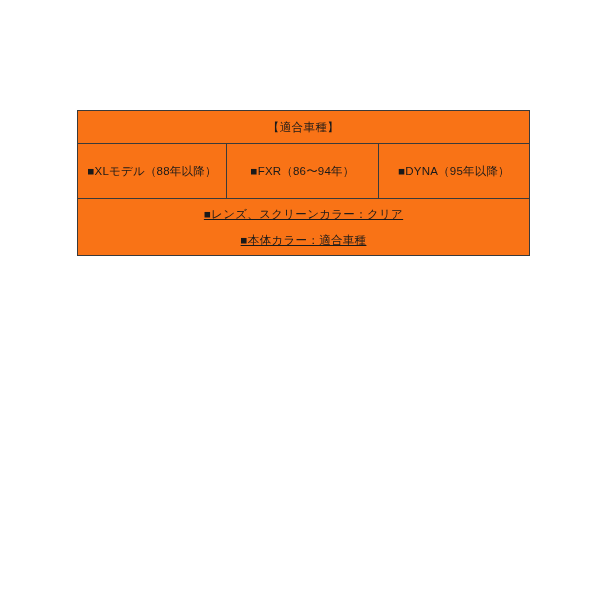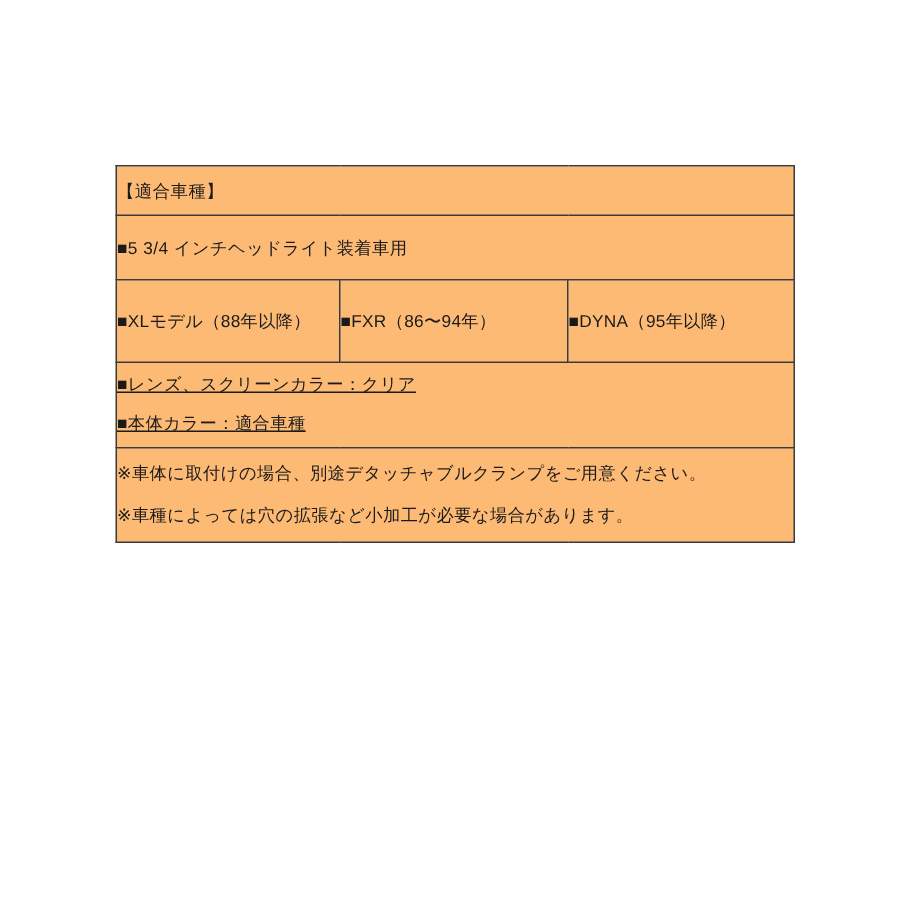--- a/index.html
+++ b/index.html
@@ -28,24 +28,24 @@
     left: 77px;
     top: 110px;
     width: 452px;
     border-collapse: collapse;
     table-layout: fixed;
     background: #ffffff;
   }
 
   .spec-table td {
     border: 1px solid #3a3a3a;
-    text-align: left;
+    text-align: center;
     vertical-align: middle;
     padding: 0;
-    background: #fdba74;
+    background: #f97316;
     margin-left: 28px;
   }
 
   
   .section-head {
     height: 32px;
     font-size: 11.5px;
     letter-spacing: 0.4px;
     color: #1a1a1a;
   }
@@ -118,43 +118,34 @@
       <col style="width:149px">
       <col style="width:152px">
       <col style="width:151px">
     </colgroup>
     <tbody>
 
       <tr>
         <td class="section-head" colspan="3">【適合車種】</td>
       </tr>
 
-      <tr>
-        <td class="band" colspan="3">■5 3/4 インチヘッドライト装着車用</td>
-      </tr>
 
       <tr>
         <td class="model-head">■XLモデル（88年以降）</td>
         <td class="model-head">■FXR（86〜94年）</td>
         <td class="model-head">■DYNA（95年以降）</td>
       </tr>
 
 
 
       <tr>
         <td class="band-multi" colspan="3">
           <div class="line">■レンズ、スクリーンカラー：クリア</div>
           <div class="line">■本体カラー：適合車種</div>
         </td>
       </tr>
 
 
-      <tr>
-        <td class="notes" colspan="3">
-          <div class="line">※車体に取付けの場合、別途デタッチャブルクランプをご用意ください。</div>
-          <div class="line">※車種によっては穴の拡張など小加工が必要な場合があります。</div>
-        </td>
-      </tr>
 
     </tbody>
   </table>
 
 </div>
 
 </body></html>

